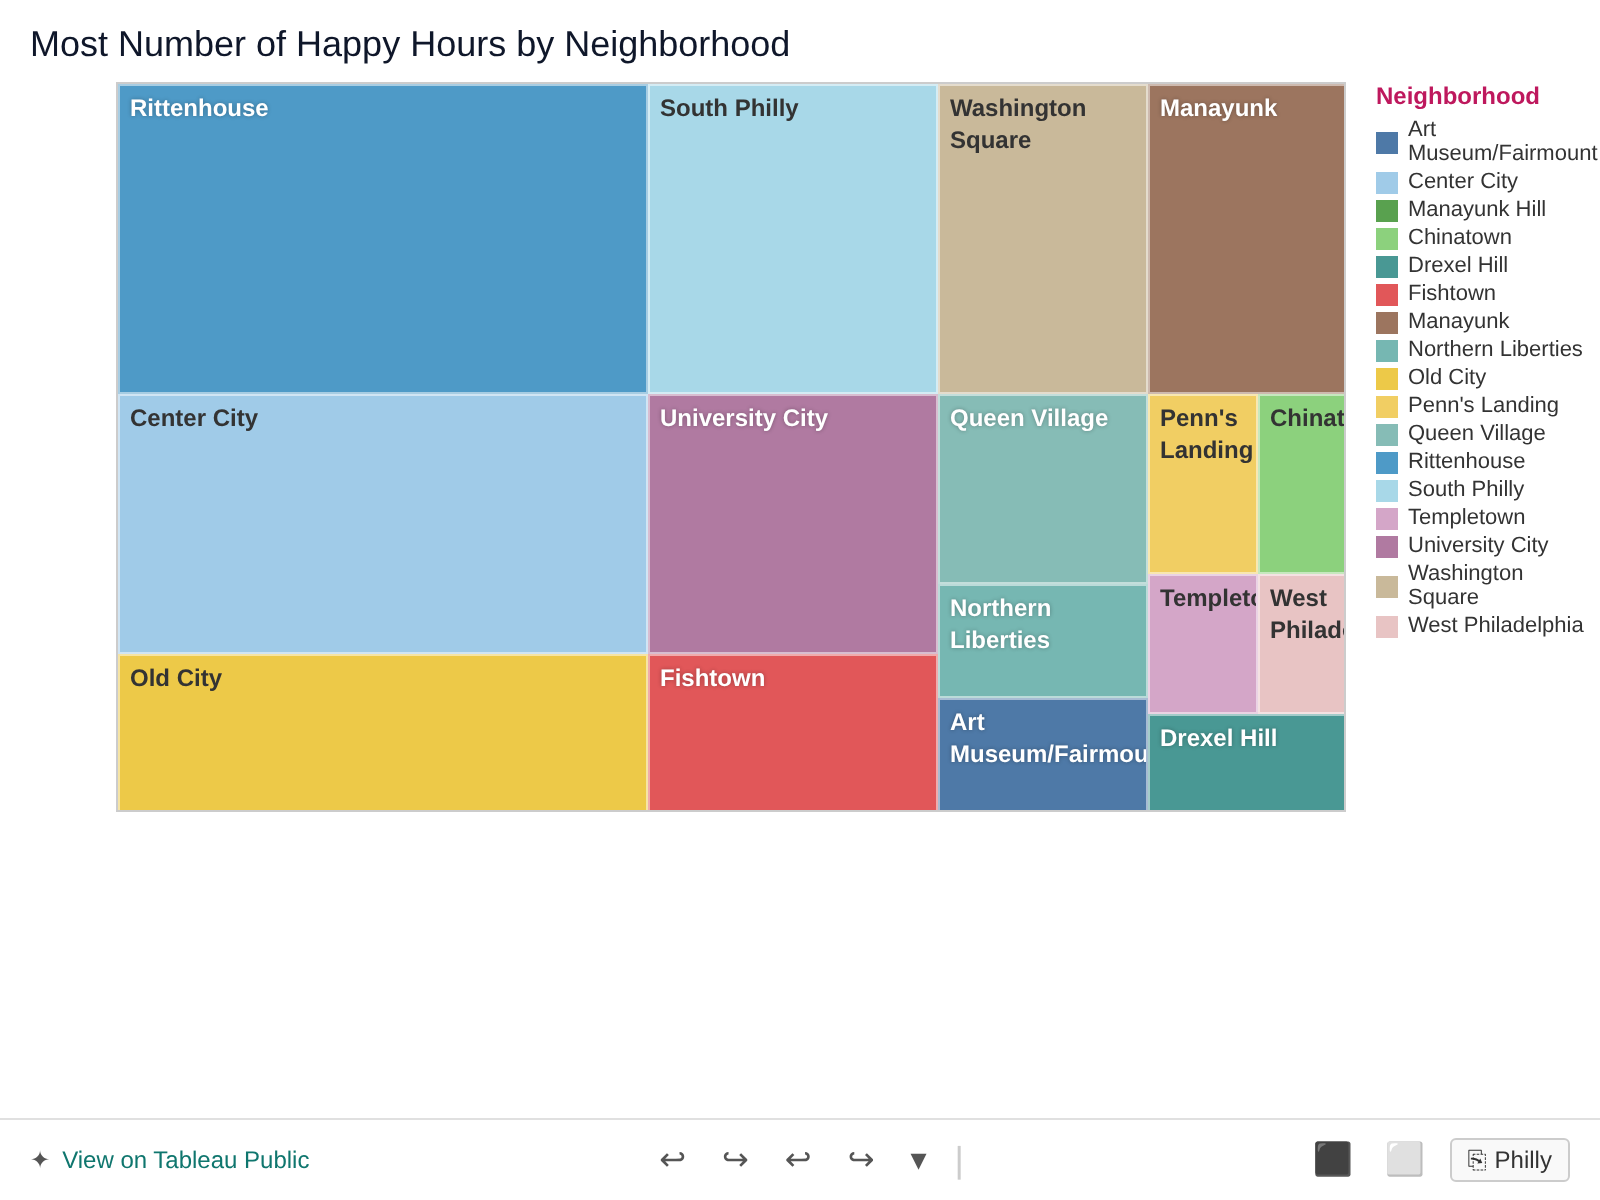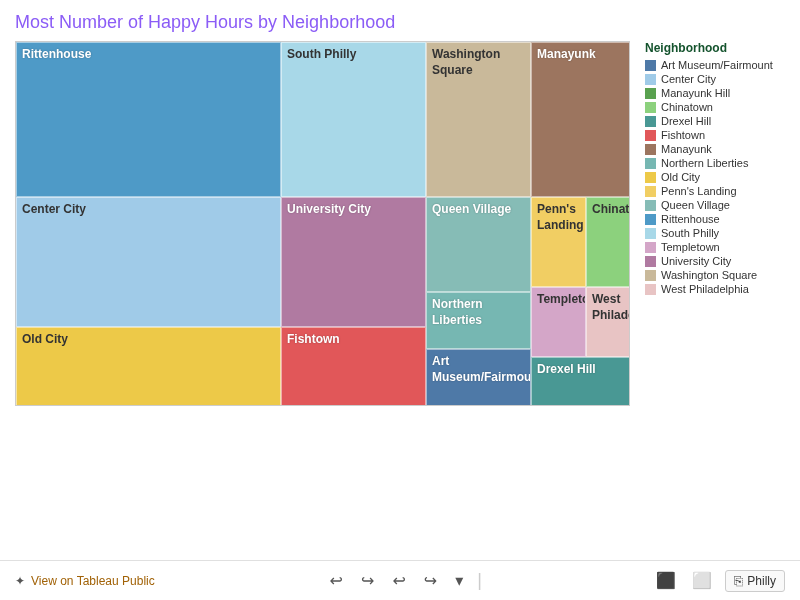--- a/index.html
+++ b/index.html
@@ -15,41 +15,42 @@
       height: 600px;
       display: flex;
       flex-direction: column;
     }
     #header {
       padding: 12px 15px 8px 15px;
     }
     #header h1 {
       font-size: 18px;
       font-weight: normal;
-      color: #8b5cf6;
+      color: #0f172a;
     }
     #content {
       display: flex;
       flex: 1;
       padding: 0 1px 10px 15px;
+      margin-left: 43px;
     }
     #chart-area {
       flex: 1;
       position: relative;
     }
     #legend {
       width: 175px;
       padding-left: 15px;
       font-size: 12px;
     }
     #legend-title {
       font-weight: bold;
       font-size: 12px;
       margin-bottom: 4px;
-      color: #14532d;
+      color: #be185d;
     }
     .legend-item {
       display: flex;
       align-items: center;
       margin-bottom: 2px;
     }
     .legend-color {
       width: 11px;
       height: 11px;
       margin-right: 5px;
@@ -270,21 +271,21 @@
           <div class="legend-item">
       <div class="legend-color" style="background:#E8C4C4;"></div>
       <span class="legend-label">West Philadelphia</span>
     </div>
         </div>
     </div>
   </div>
   <div id="footer">
     <div id="footer-left">
       <span>✦</span>
-      <a href="#" style="color:#a16207;text-decoration:none;font-size:12px;">View on Tableau Public</a>
+      <a href="#" style="color:#0f766e;text-decoration:none;font-size:12px;">View on Tableau Public</a>
     </div>
     <div id="footer-center">
       <button class="footer-btn">↩</button>
       <button class="footer-btn">↪</button>
       <button class="footer-btn">↩</button>
       <button class="footer-btn">↪</button>
       <button class="footer-btn">▾</button>
       <span style="color:#ccc;font-size:18px;">|</span>
     </div>
     <div id="footer-right">

